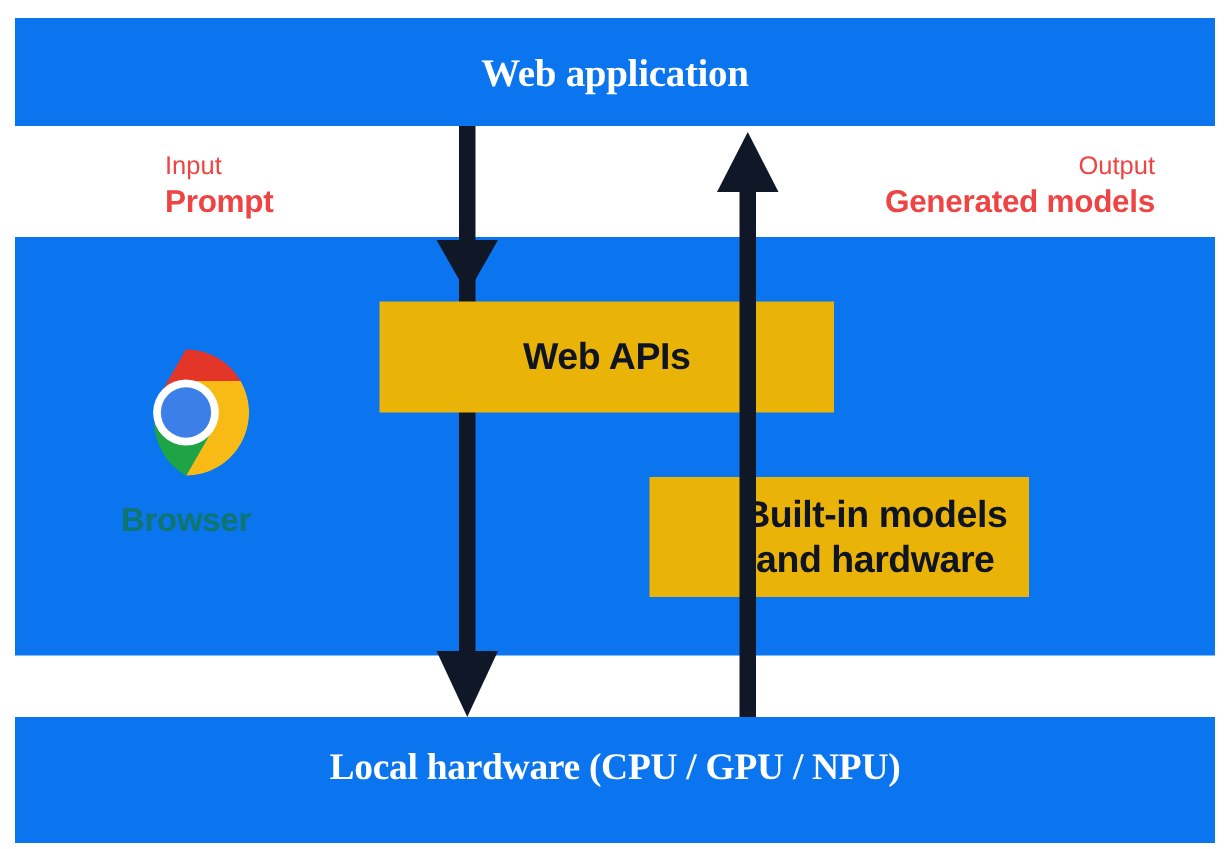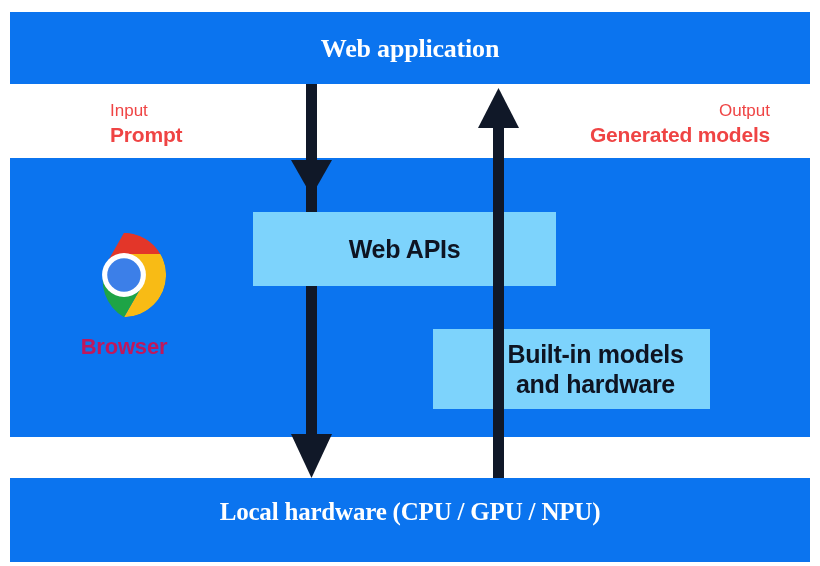--- a/index.html
+++ b/index.html
@@ -100,43 +100,42 @@
     width: 820px;
     height: 566px;
     pointer-events: none;
   }
   .arrow-layer.under { z-index: 2; }
   .arrow-layer.over  { z-index: 6; }
 
   
   .obox {
     position: absolute;
-    background: #7dd3fc;
+    background: #eab308;
     box-sizing: border-box;
     display: flex;
     align-items: center;
     justify-content: center;
     text-align: center;
     color: #0e1422;
     font-weight: bold;
     letter-spacing: -0.3px;
     z-index: 4;
-    margin-top: 11px;
   }
   #box-web-apis {
     left: 253px;
     top: 201px;
     width: 303px;
     height: 74px;
     font-size: 25px;
   }
   #box-builtin {
     left: 433px;
     top: 318px;
-    width: 277px;
+    width: 253px;
     height: 80px;
     font-size: 25px;
     line-height: 1.22;
     padding-left: 48px;
   }
 
   
   #browser-block {
     position: absolute;
     left: 80px;
@@ -147,21 +146,21 @@
   }
   #chrome-logo {
     display: block;
     width: 86px;
     height: 86px;
     margin: 0 auto;
   }
   #browser-label {
     display: block;
     margin-top: 16px;
-    color: #be185d;
+    color: #0f766e;
     font-size: 22px;
     font-weight: bold;
     letter-spacing: -0.2px;
   }
 </style>
 </head>
 <body>
 
 <div id="diagram">
 

